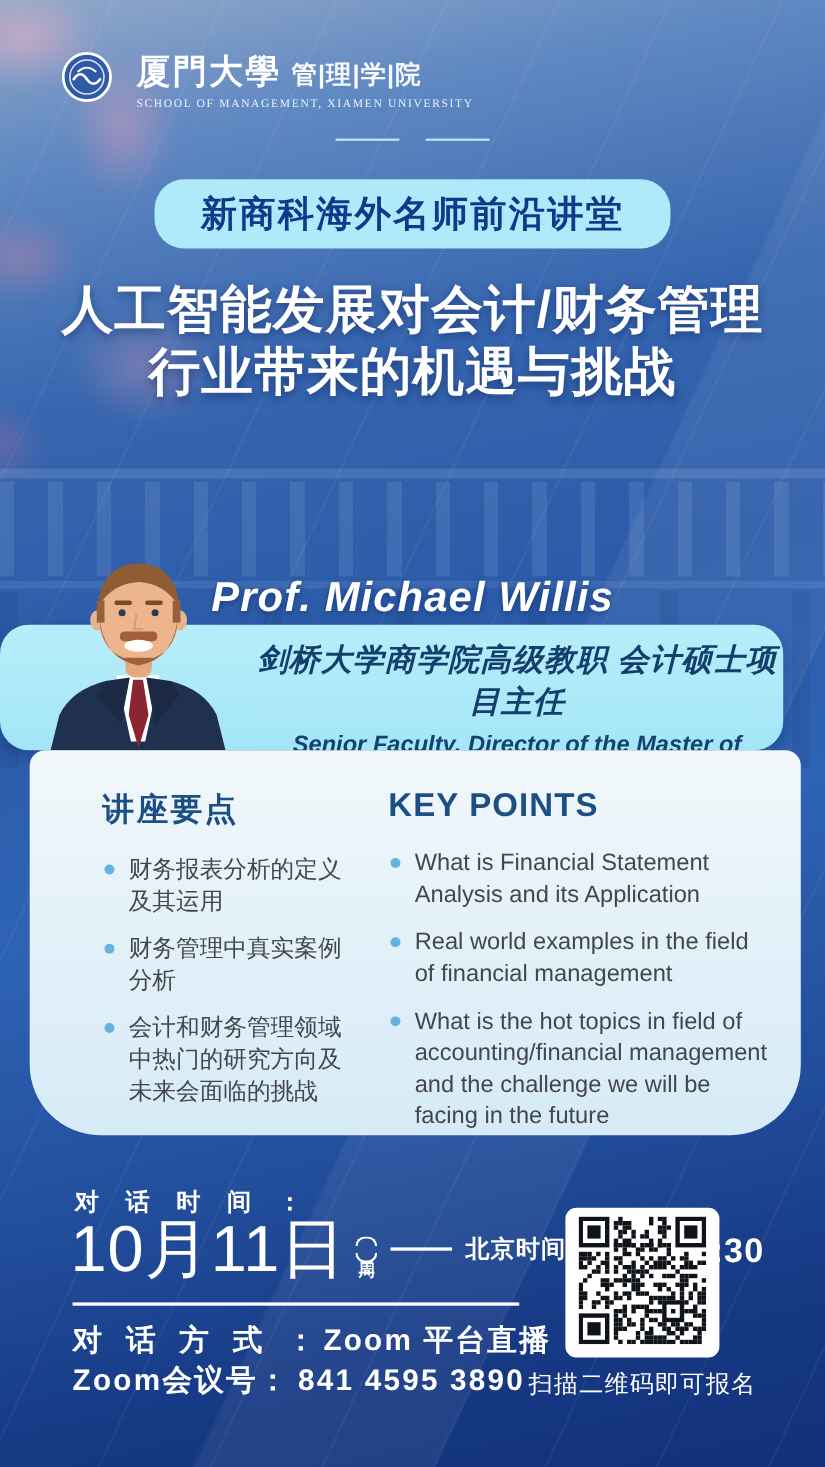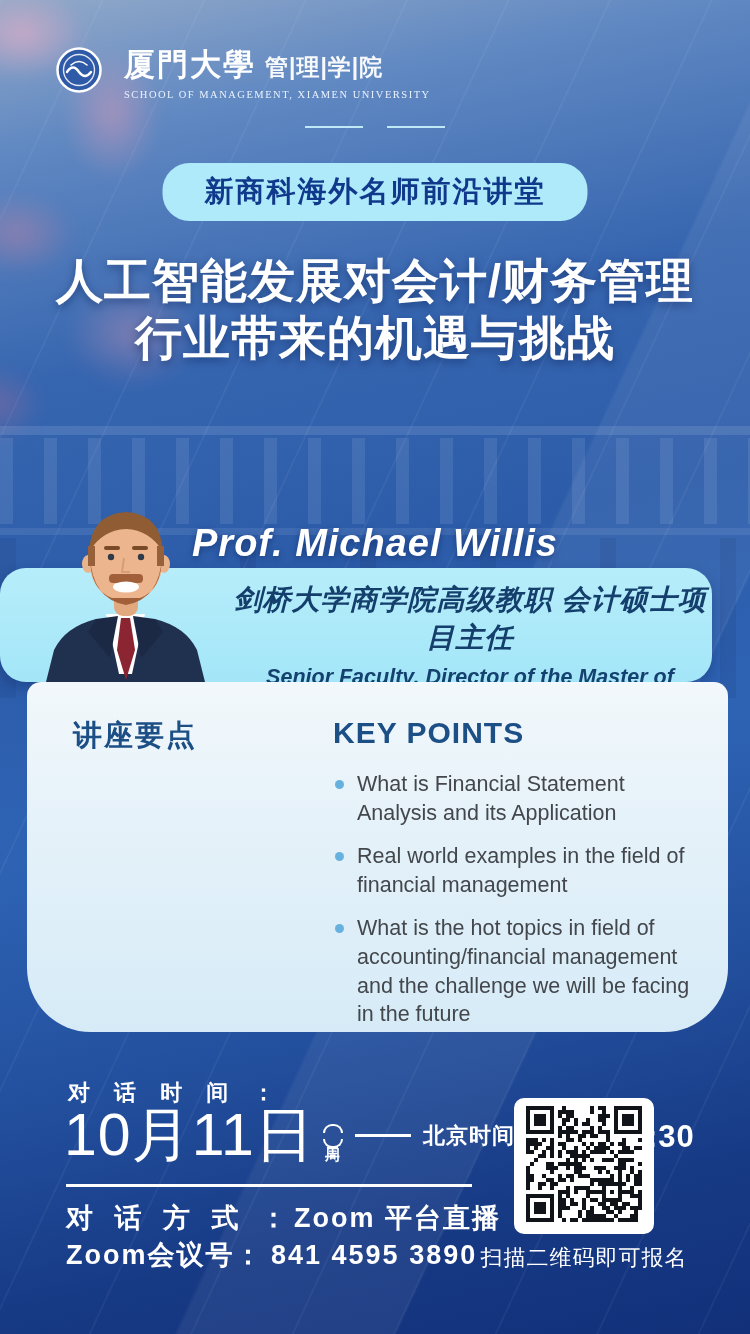--- a/index.html
+++ b/index.html
@@ -30,41 +30,41 @@
   .logo-row{position:absolute; left:56px; top:44px; z-index:3; display:flex; align-items:center; gap:22px;}
   .logo-text-col{display:flex; flex-direction:column;}
   .logo-zh-row{display:flex; align-items:baseline; gap:9px; color:#fff;}
   .logo-school{font-family:"Liberation Serif", serif; font-weight:bold; font-size:31px; letter-spacing:2px;}
   .logo-dept{font-size:23px; font-weight:600; letter-spacing:1px; opacity:.95;}
   .logo-en{font-family:"Liberation Serif", serif; font-size:10.5px; color:#e9f2ff; letter-spacing:1.5px; margin-top:3px;}
   
   .univ-line{position:absolute; top:126px; left:0; width:100%; z-index:3; display:flex; justify-content:center; align-items:center; gap:24px; color:#c8edf9; font-size:25px; letter-spacing:3px; font-weight:600;}
   .univ-line .dash{width:58px; height:2px; background:#bfe9f7;}
   .badge{position:absolute; top:163px; left:50%; transform:translateX(-50%); z-index:3;
-    background:#aeeafa; color:#10398b; font-size:29px; font-weight:bold; letter-spacing:2px;
+    background:#aeeafa; color:#10398b; font-size:33px; font-weight:bold; letter-spacing:2px;
     padding:9px 42px; border-radius:27px; white-space:nowrap;}
   
   .title{position:absolute; top:252px; left:0; width:100%; z-index:3; text-align:center; color:#fff;
     font-size:47px; font-weight:800; line-height:1.22; letter-spacing:1px; text-shadow:0 3px 8px rgba(8,28,80,.5);}
   .subtitle{position:absolute; top:372px; left:0; width:100%; z-index:3; text-align:center; color:#f4f9ff;
     font-size:23px; font-weight:500; line-height:1.25; text-shadow:0 2px 5px rgba(8,28,80,.45);}
   
   .prof-name{position:absolute; top:522px; left:0; width:100%; z-index:4; text-align:center; color:#fff;
     font-size:38px; font-weight:800; font-style:italic; letter-spacing:1px; text-shadow:0 2px 6px rgba(8,28,80,.5);}
   .band{position:absolute; left:0; top:568px; width:712px; height:114px; z-index:2;
     background:linear-gradient(180deg,#b7edfa,#a3e6f8); border-radius:26px; box-shadow:0 6px 14px rgba(8,28,80,.3);}
   .band-inner{margin-left:228px; text-align:center; padding-top:13px;}
   .band-zh{color:#143e6b; font-size:28px; font-weight:800; font-style:italic; letter-spacing:1px;}
   .band-en{color:#15416f; font-size:21.5px; font-weight:600; font-style:italic; line-height:1.24; margin-top:7px;}
   .speaker-photo{position:absolute; left:18px; top:498px; width:215px; height:184px; z-index:5;}
   
   .card{position:absolute; left:27px; top:682px; width:701px; height:350px; z-index:6;
     background:linear-gradient(180deg,#f2f8fb 0%, #e4f1f9 45%, #d6ebf7 100%);
     border-radius:14px 14px 64px 64px;}
-  .card-cols{display:flex; padding:34px 28px 0 46px; gap:28px;}
+  .card-cols{display:flex; padding:34px 28px 0 66px; gap:28px;}
   .col-zh{width:232px; flex:none;}
   .col-en{flex:1;}
   .card-heading{color:#1c4f86; font-weight:800; margin:0 0 20px;}
   .col-zh .card-heading{font-size:29px; letter-spacing:2px;}
   .col-en .card-heading{font-size:30px; letter-spacing:1px;}
   .card ul{list-style:none;}
   .card li{position:relative; padding-left:24px; color:#43474c; font-size:21.5px; line-height:1.33; margin-bottom:15px;}
   .card li::before{content:''; position:absolute; left:2px; top:10px; width:9px; height:9px; border-radius:50%; background:#66b1de;}
   
   .schedule-title{position:absolute; left:68px; top:1078px; z-index:3; color:#fff; font-size:22px; font-weight:600; letter-spacing:9px;}
@@ -162,20 +162,25 @@
       <path d="M72,58 Q74,101 108,107 Q142,101 144,58 Q144,92 122,100 L94,100 Q72,92 72,58 Z" fill="#a2603a"></path>
       <rect x="91" y="76" width="34" height="9" rx="4" fill="#a2603a"></rect>
       <ellipse cx="108" cy="89" rx="13" ry="5.5" fill="#ffffff"></ellipse>
     </svg>
   </div>
 
   <div class="card">
     <div class="card-cols">
       <div class="col-zh">
         <h3 class="card-heading">讲座要点</h3>
+        <ul>
+          <li>财务报表分析的定义及其运用</li>
+          <li>财务管理中真实案例分析</li>
+          <li>会计和财务管理领域中热门的研究方向及未来会面临的挑战</li>
+        </ul>
       </div>
       <div class="col-en">
         <h3 class="card-heading">KEY POINTS</h3>
         <ul>
           <li>What is Financial Statement Analysis and its Application</li>
           <li>Real world examples in the field of financial management</li>
           <li>What is the hot topics in field of accounting/financial management and the challenge we will be facing in the future</li>
         </ul>
       </div>
     </div>

